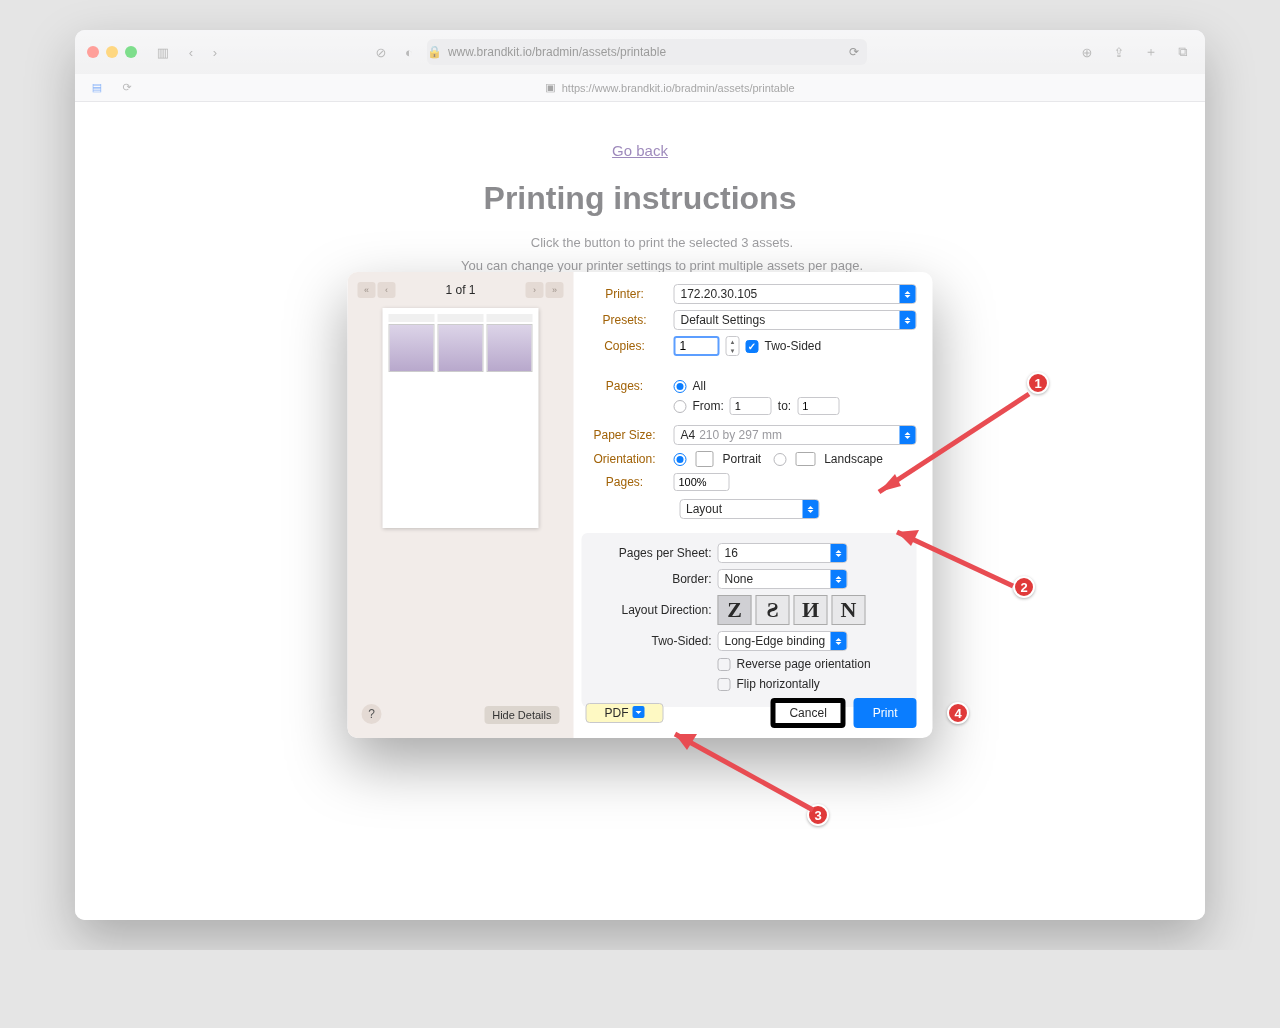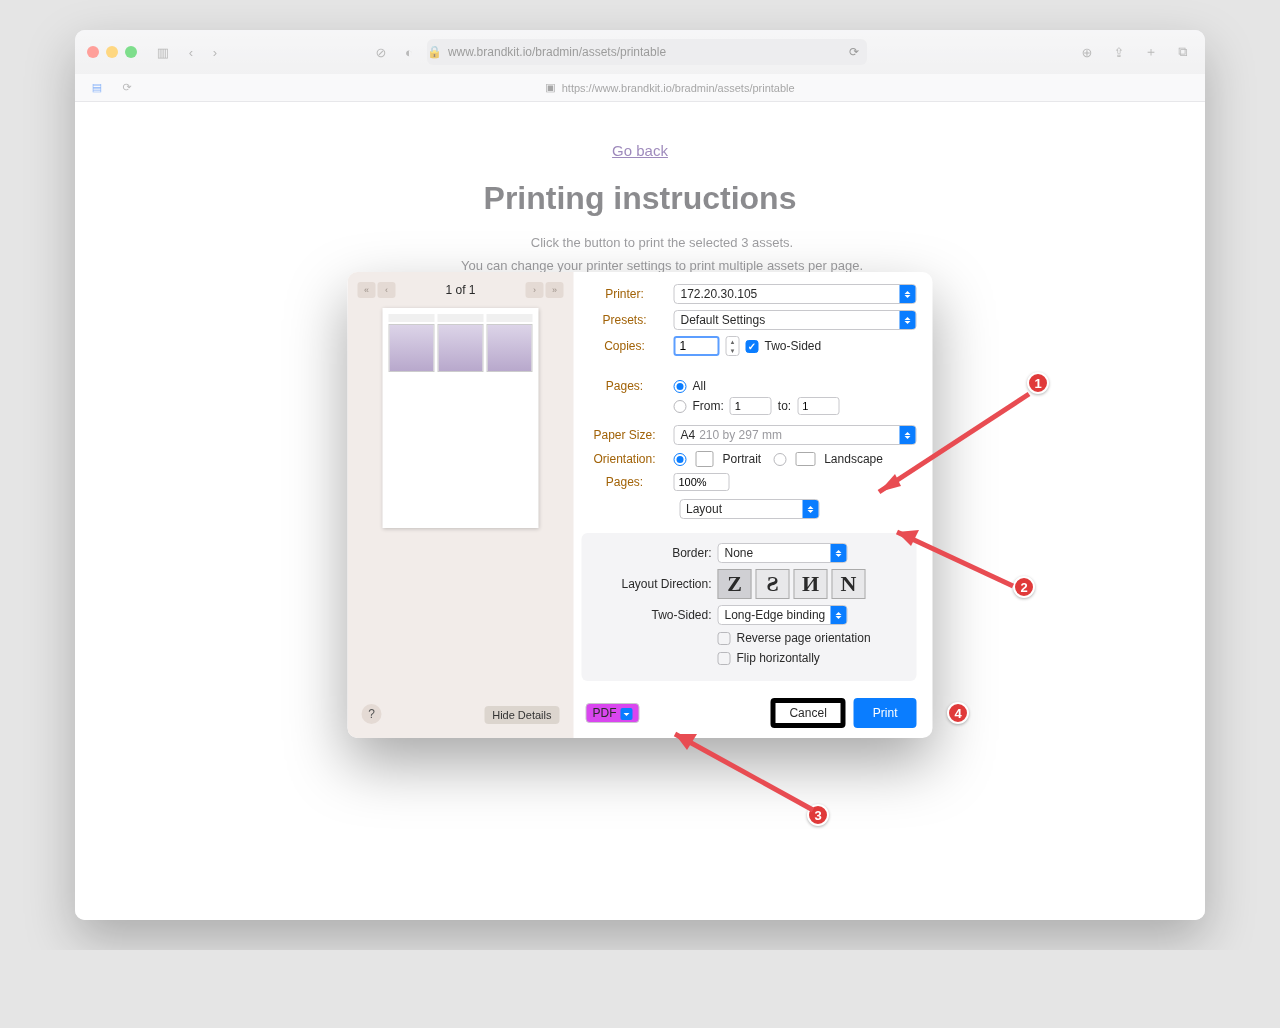--- a/index.html
+++ b/index.html
@@ -79,21 +79,21 @@
 .layout-panel{background:#f4f4f6;border-radius:6px;padding:10px 14px 10px 4px;margin-top:6px;}
 .layout-select{width:140px;margin:0 auto 8px;}
 .lp-row{display:flex;align-items:center;margin-bottom:6px;gap:6px;}
 .lp-label{width:126px;text-align:right;font-size:12px;}
 .lp-select{width:130px;height:20px;background:#fff;border:1px solid #c8c8cc;border-radius:4px;display:flex;align-items:center;padding:0 6px;position:relative;font-size:12px;}
 .dir-btns{display:flex;gap:4px;}
 .dir-btn{width:34px;height:30px;border:1px solid #aaa;background:#e8e8ea;display:flex;align-items:center;justify-content:center;font-size:22px;font-weight:bold;font-family:serif;}
 .dir-btn.sel{background:#d0d0d4;}
 
 .dlg-bottom{position:absolute;bottom:10px;left:12px;right:16px;display:flex;align-items:center;gap:8px;}
-.pdf-btn{background:#d946ef;border:1px solid #c8c8cc;border-radius:4px;padding:2px 6px;font-size:12px;display:flex;align-items:flex-end;gap:4px;}
+.pdf-btn{background:#fef9c3;border:1px solid #c8c8cc;border-radius:4px;padding:2px 18px;font-size:12px;display:flex;align-items:flex-start;gap:4px;}
 .pdf-btn .chev{width:12px;height:12px;background:#0a7dff;border-radius:2px;display:flex;align-items:center;justify-content:center;}
 .pdf-btn .chev::after{content:'';border:3px solid transparent;border-top-color:#fff;margin-top:3px;}
 .btn{border-radius:4px;padding:3px 14px;font-size:12px;border:5px solid #000000;background:#fff;}
 .btn.primary{background:#0a7dff;color:#fff;border-color:#0a7dff;}
 
 
 .annot{position:absolute;z-index:20;pointer-events:none;}
 .marker{width:22px;height:22px;border-radius:50%;background:#e03a3a;color:#fff;font-weight:bold;font-size:13px;display:flex;align-items:center;justify-content:center;border:2px solid #fff;box-shadow:0 1px 3px rgba(0,0,0,.3);}
 svg.arrow{position:absolute;overflow:visible;}
 svg.arrow line{stroke:#e84c52;stroke-width:5;}
@@ -240,20 +240,27 @@
       </div>
 
       <div class="form-row" style="justify-content:center;margin-top:8px">
         <div class="select-box layout-select" style="flex:none">
           <span>Layout</span>
           <div class="select-arrows"></div>
         </div>
       </div>
       <div class="layout-panel">
         <div class="lp-row">
+          <span class="lp-label">Pages per Sheet:</span>
+          <div class="lp-select">
+            <span>16</span>
+            <div class="select-arrows"></div>
+          </div>
+        </div>
+        <div class="lp-row">
           <span class="lp-label">Border:</span>
           <div class="lp-select">
             <span>None</span>
             <div class="select-arrows"></div>
           </div>
         </div>
         <div class="lp-row">
           <span class="lp-label">Layout Direction:</span>
           <div class="dir-btns">
             <div class="dir-btn sel">Z</div>

